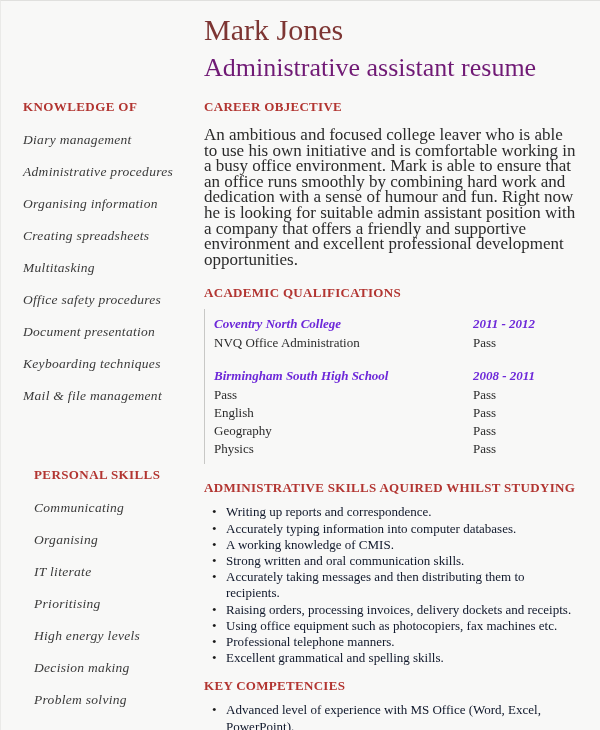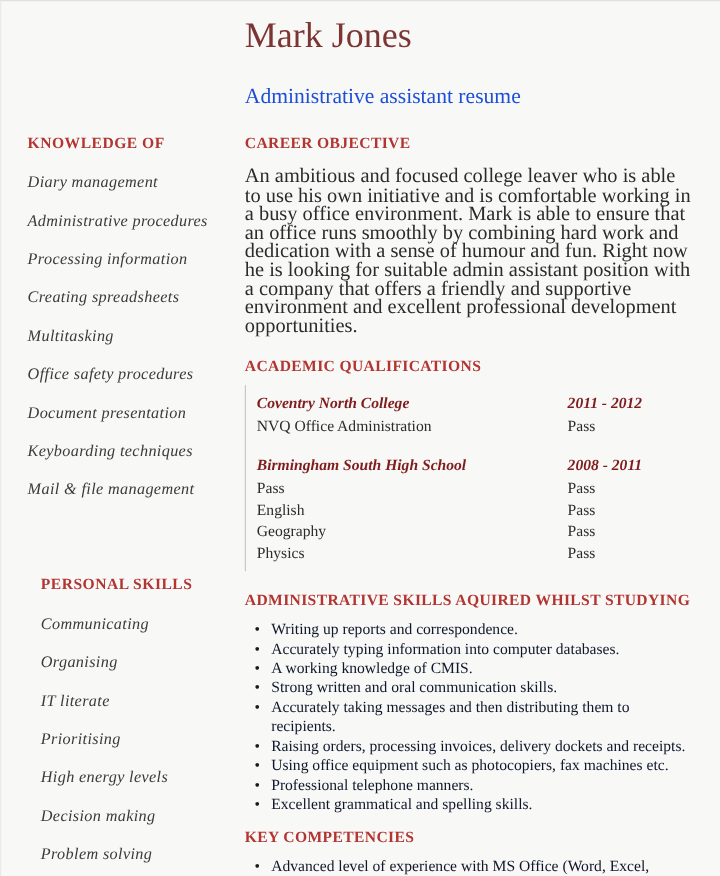--- a/index.html
+++ b/index.html
@@ -8,21 +8,21 @@
     width:600px; height:730px;
     background:#f8f8f7;
     font-family:"Liberation Serif","DejaVu Serif",serif;
     border-top:1px solid #e0e0de;
     border-left:1px solid #eaeae8;
     overflow:hidden;
     position:relative;
   }
   .header { padding:13px 12px 0 203px; }
   .name { font-size:30px; line-height:32px; color:#7d3533; font-weight:normal; }
-  .subtitle { font-size:18px; line-height:26px; color:#1d4ed8; font-weight:normal; margin-top:21px; }
+  .subtitle { font-size:26px; line-height:26px; color:#701a75; font-weight:normal; margin-top:9px; }
 
   .columns { display:flex; margin-top:18px; }
 
   
   .sidebar { width:203px; flex-shrink:0; padding-left:22px; }
   .side-title {
     font-size:13px; line-height:16px; font-weight:bold;
     color:#b23531; letter-spacing:0.4px;
   }
   .side-item {
@@ -39,21 +39,21 @@
   }
   .objective { margin-top:12px; font-size:17px; line-height:15.6px; color:#2b2b2b; }
 
   .sec-academic { margin-top:18px; }
   .quals {
     margin-top:8px; border-left:1px solid #c8c8c6;
     padding:5px 0 6px 9px;
   }
   .school + .school { margin-top:14px; }
   .qual-row { display:flex; font-size:13px; line-height:18px; color:#2b2b2b; }
-  .qual-row.head { font-weight:bold; font-style:italic; line-height:20px; color:#7f1d1d; }
+  .qual-row.head { font-weight:bold; font-style:italic; line-height:20px; color:#6d28d9; }
   .qual-name { flex:1; }
   .qual-grade { width:103px; flex-shrink:0; }
 
   .sec-skills { margin-top:16px; }
   .bullets { margin-top:8px; }
   .bullet {
     position:relative; padding-left:22px;
     font-size:13px; line-height:16.2px; color:#0f172a;
   }
   .bullet::before { content:"\2022"; position:absolute; left:8px; color:#1a1a1a; }
@@ -69,21 +69,21 @@
     <h2 class="subtitle">Administrative assistant resume</h2>
   </div>
 
   <div class="columns">
 
     <div class="sidebar">
       <div class="side-section">
         <div class="side-title">KNOWLEDGE OF</div>
         <div class="side-item">Diary management</div>
         <div class="side-item">Administrative procedures</div>
-        <div class="side-item">Processing information</div>
+        <div class="side-item">Organising information</div>
         <div class="side-item">Creating spreadsheets</div>
         <div class="side-item">Multitasking</div>
         <div class="side-item">Office safety procedures</div>
         <div class="side-item">Document presentation</div>
         <div class="side-item">Keyboarding techniques</div>
         <div class="side-item">Mail &amp; file management</div>
       </div>
       <div class="side-section second">
         <div class="side-title">PERSONAL SKILLS</div>
         <div class="side-item">Communicating</div>

